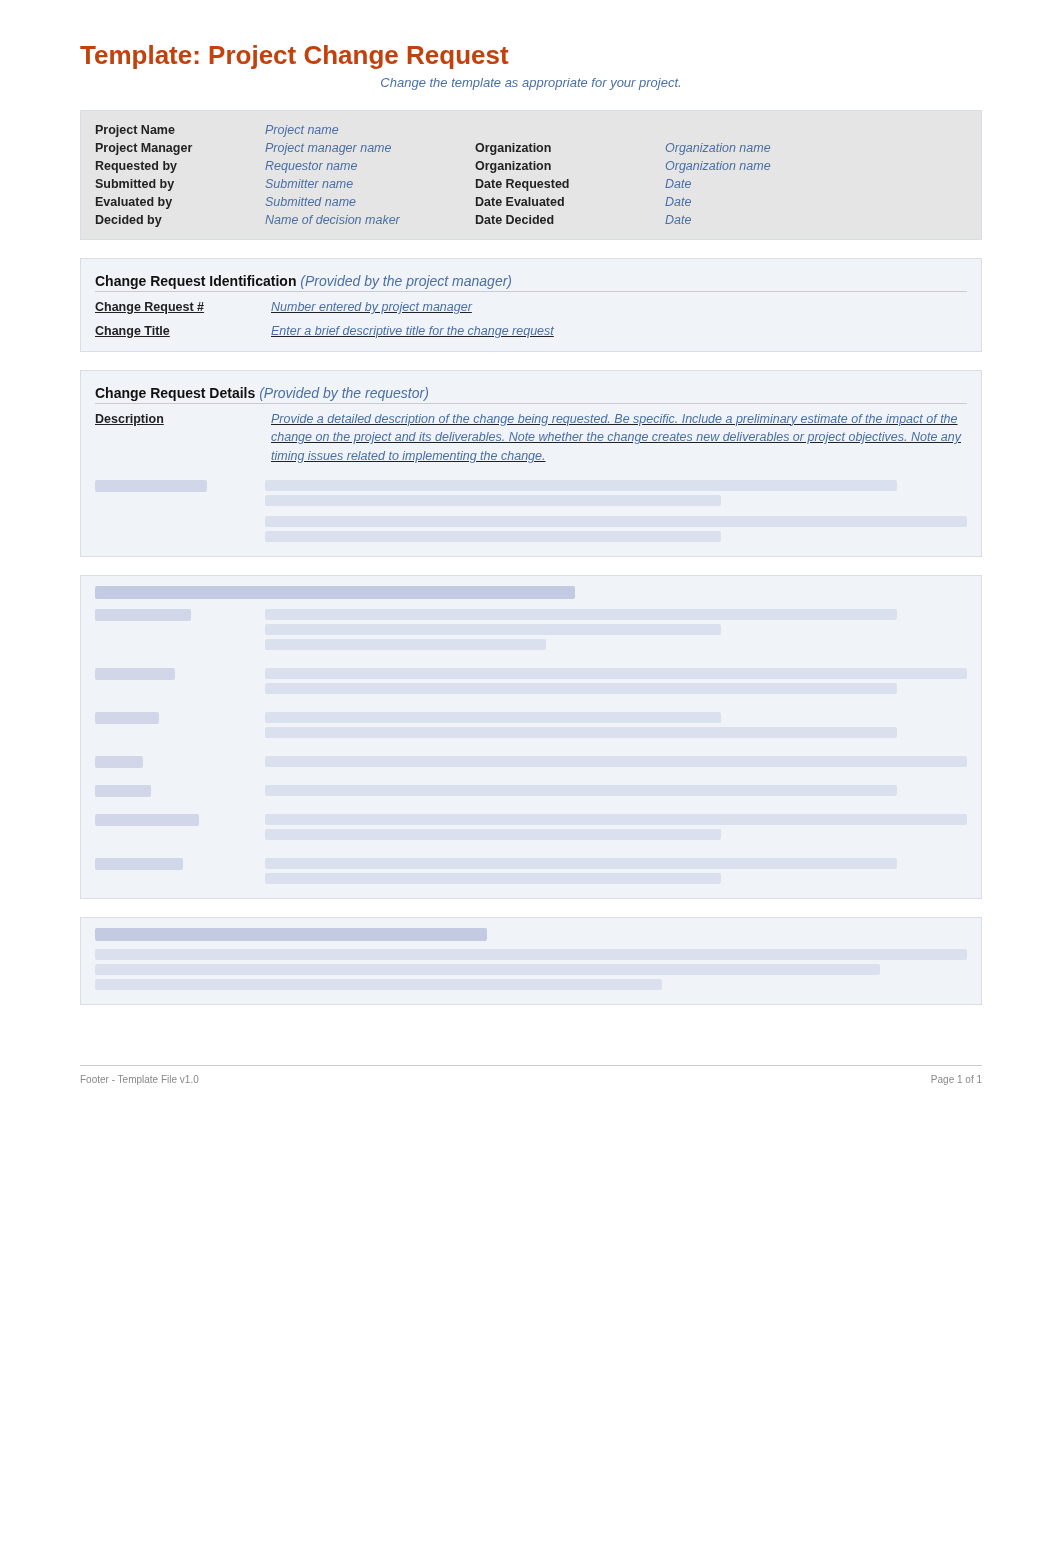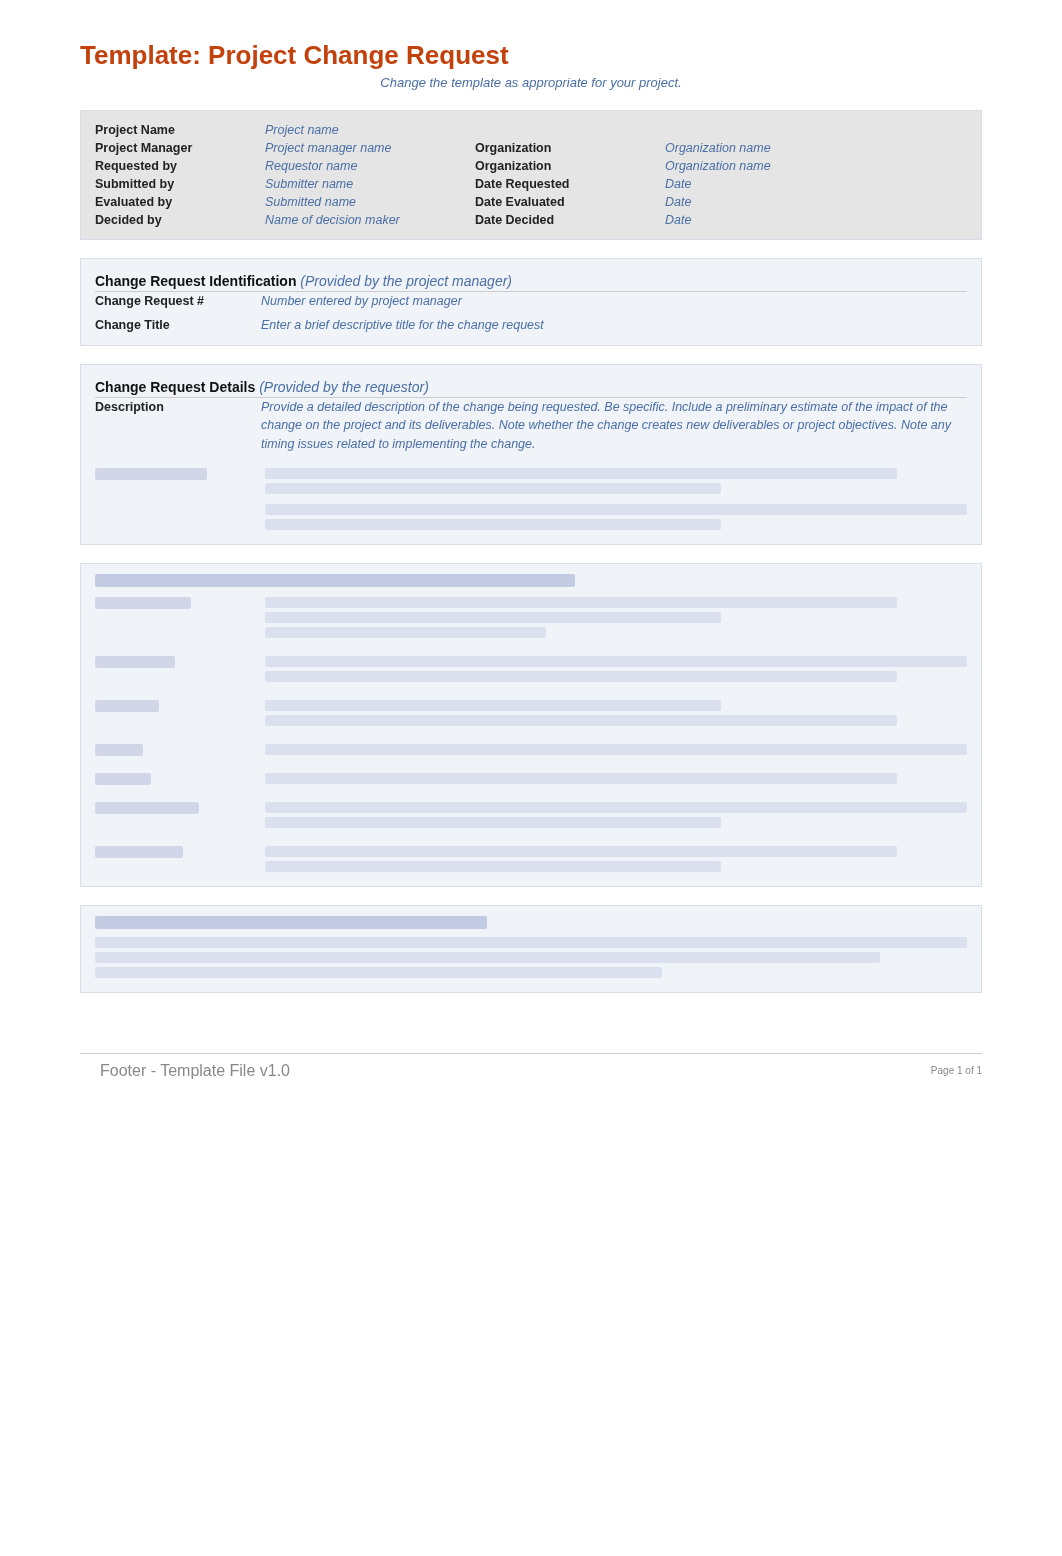--- a/index.html
+++ b/index.html
@@ -47,42 +47,43 @@
       font-style: italic;
       color: #4a6fa5;
       font-size: 12.5px;
     }
 
     
     .section-header {
       font-size: 14px;
       font-weight: bold;
       color: #111;
-      margin-bottom: 0;
+      margin-bottom: 6px;
       margin-top: 4px;
       border-bottom: 1px solid #ccc;
       padding-bottom: 2px;
     }
     .section-header .italic-part {
       font-weight: normal;
       font-style: italic;
       color: #4a6fa5;
     }
 
     .section-block {
       background: #f0f3f8;
       border: 1px solid #d8dde8;
       padding: 10px 14px;
       margin-bottom: 18px;
     }
 
     .two-col {
       display: grid;
       grid-template-columns: 160px 1fr;
-      gap: 5px 6px;
+      gap: 5px 16px;
+      text-decoration: underline;
     }
     .row-label {
       font-weight: bold;
       font-size: 12.5px;
       color: #222;
       padding-top: 2px;
     }
     .row-value {
       font-style: italic;
       color: #4a6fa5;
@@ -115,23 +116,22 @@
 
     .footer-bar {
       margin-top: 60px;
       display: flex;
       justify-content: space-between;
       align-items: center;
       border-top: 1px solid #ccc;
       padding-top: 8px;
     }
     .footer-text {
-      font-size: 16px;
+      font-size: 10px;
       color: #888;
-      margin-left: 20px;
     }
     .footer-page {
       font-size: 10px;
       color: #888;
       text-align: right;
     }
   </style>
 </head>
 <body>
 

